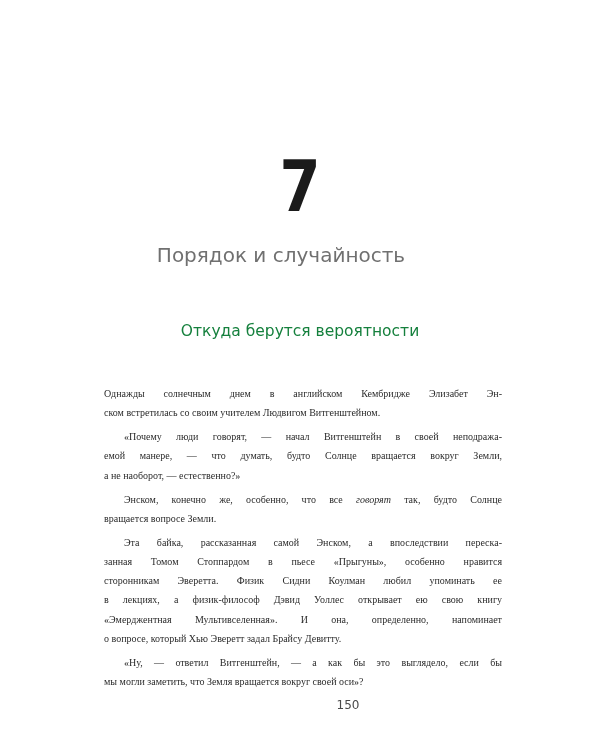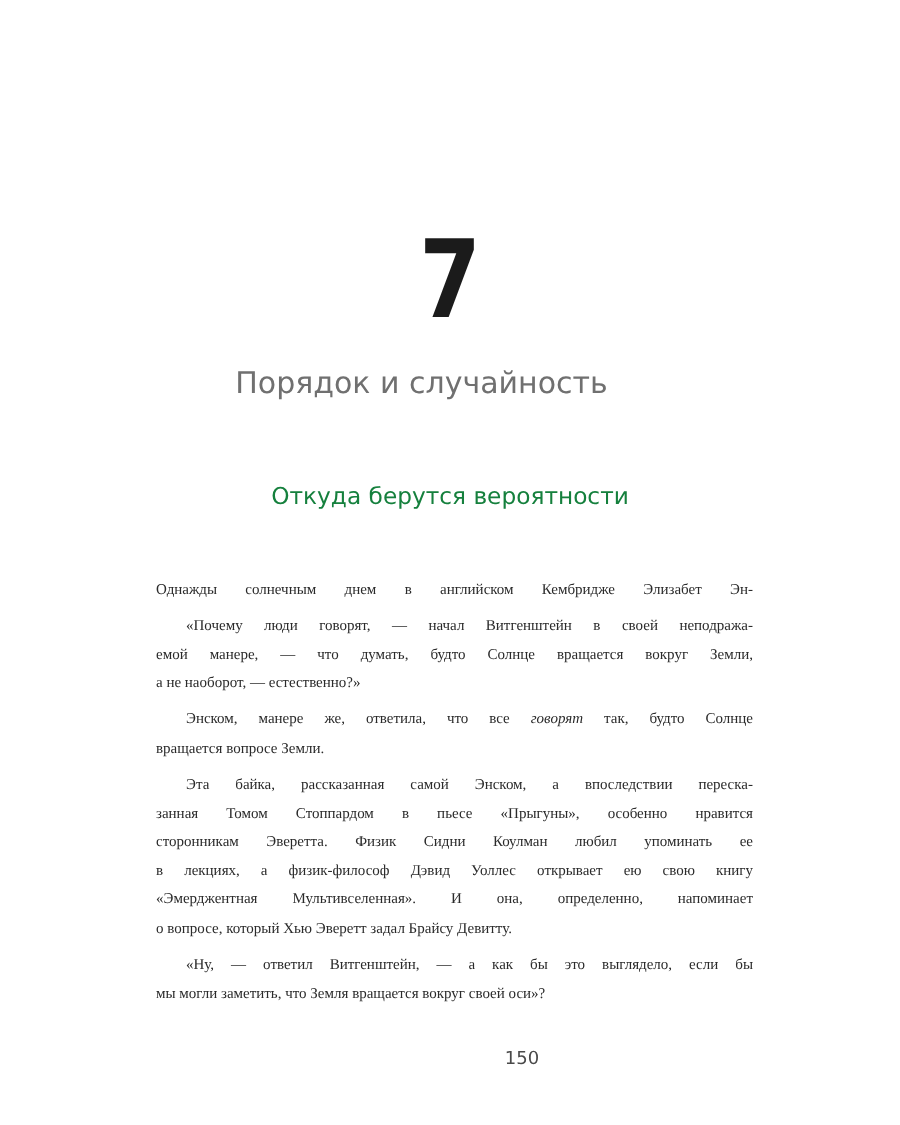--- a/index.html
+++ b/index.html
@@ -39,28 +39,29 @@
 </head>
 <body>
 
 <div class="chapter-number">7</div>
 <div class="chapter-title">Порядок и случайность</div>
 <div class="chapter-subtitle">Откуда берутся вероятности</div>
 
 <div class="body-text">
   <p class="para">
     <span class="line">Однажды солнечным днем в английском Кембридже Элизабет Эн-</span>
+    <span class="line last">ском встретилась со своим учителем Людвигом Витгенштейном.</span>
   </p>
   <p class="para">
     <span class="line" style="text-indent:20px">«Почему люди говорят, — начал Витгенштейн в своей неподража-</span>
     <span class="line">емой манере, — что думать, будто Солнце вращается вокруг Земли,</span>
     <span class="line last">а не наоборот, — естественно?»</span>
   </p>
   <p class="para">
-    <span class="line" style="text-indent:20px"><span>Энском, манере же, ответила, что все </span><em>говорят</em><span> так, будто Солнце</span></span>
+    <span class="line" style="text-indent:20px"><span>Энском, конечно же, особенно, что все </span><em>говорят</em><span> так, будто Солнце</span></span>
     <span class="line last">вращается вопросе Земли.</span>
   </p>
   <p class="para">
     <span class="line" style="text-indent:20px">Эта байка, рассказанная самой Энском, а впоследствии переска-</span>
     <span class="line">занная Томом Стоппардом в пьесе «Прыгуны», особенно нравится</span>
     <span class="line">сторонникам Эверетта. Физик Сидни Коулман любил упоминать ее</span>
     <span class="line">в лекциях, а физик-философ Дэвид Уоллес открывает ею свою книгу</span>
     <span class="line">«Эмерджентная Мультивселенная». И она, определенно, напоминает</span>
     <span class="line last">о вопросе, который Хью Эверетт задал Брайсу Девитту.</span>
   </p>

